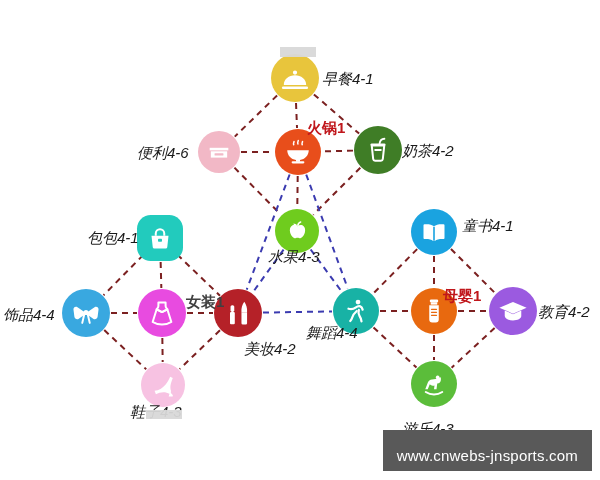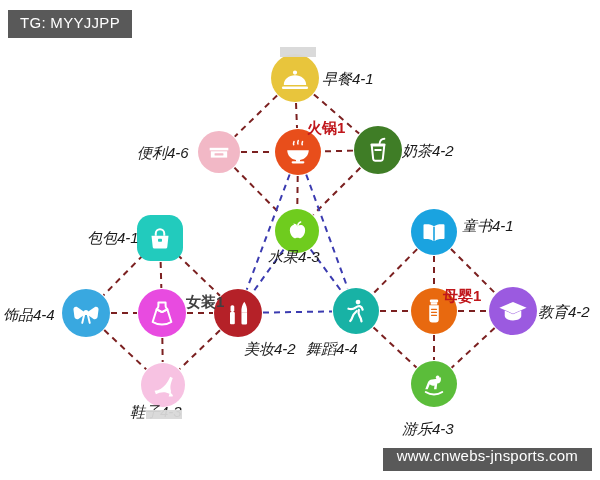--- a/index.html
+++ b/index.html
@@ -62,21 +62,21 @@
     line-height: 1.1;
     letter-spacing: 0.3px;
   }
   .watermark {
     position: absolute;
     right: 8px;
     bottom: 9px;
     background: #595959;
     color: #ffffff;
     font-size: 15px;
-    padding: 0 14px 7px 14px;
+    padding: 18px 14px 7px 14px;
     line-height: 1.1;
     letter-spacing: 0.2px;
   }
   .redact {
     position: absolute;
     background: #d8d8d8;
     opacity: 0.95;
   }
 </style>
 </head>
@@ -256,29 +256,28 @@
   <div id="labels-layer">
       <div class="node-label" style="left: 322px; top: 71px;">早餐4-1</div>
       <div class="node-label" style="left: 137px; top: 145px;">便利4-6</div>
       <div class="node-label" style="left: 402px; top: 143px;">奶茶4-2</div>
       <div class="node-label" style="left: 268px; top: 249px;">水果4-3</div>
       <div class="node-label" style="left: 87px; top: 230px;">包包4-1</div>
       <div class="node-label" style="left: 3px; top: 307px;">饰品4-4</div>
       <div class="node-label" style="left: 244px; top: 341px;">美妆4-2</div>
       <div class="node-label" style="left: 130px; top: 404px;">鞋子4-3</div>
       <div class="node-label" style="left: 462px; top: 218px;">童书4-1</div>
-      <div class="node-label" style="left: 306px; top: 341px;">舞蹈4-4</div>
+      <div class="node-label" style="left: 306px; top: 325px;">舞蹈4-4</div>
       <div class="node-label" style="left: 538px; top: 304px;">教育4-2</div>
       <div class="node-label" style="left: 402px; top: 391px; margin-top: 30px;">游乐4-3</div>
     </div>
   <div id="cluster-layer">
       <div class="cluster-label" style="left: 307px; top: 120px; color: rgb(192, 22, 27);">火锅1</div>
       <div class="cluster-label" style="left: 186px; top: 294px; color: #404040;">女装1</div>
       <div class="cluster-label" style="left: 443px; top: 288px; color: rgb(192, 22, 27);">母婴1</div>
     </div>
   <div id="redact-layer">
       <div class="redact" style="left: 280px; top: 47px; width: 36px; height: 10px;"></div>
       <div class="redact" style="left: 146px; top: 410px; width: 36px; height: 9px;"></div>
     </div>
 
-  <div class="tag-badge">TG: MYYJJPP</div>
   <div class="watermark">www.cnwebs-jnsports.com</div>
 </div>
 
 </body></html>

